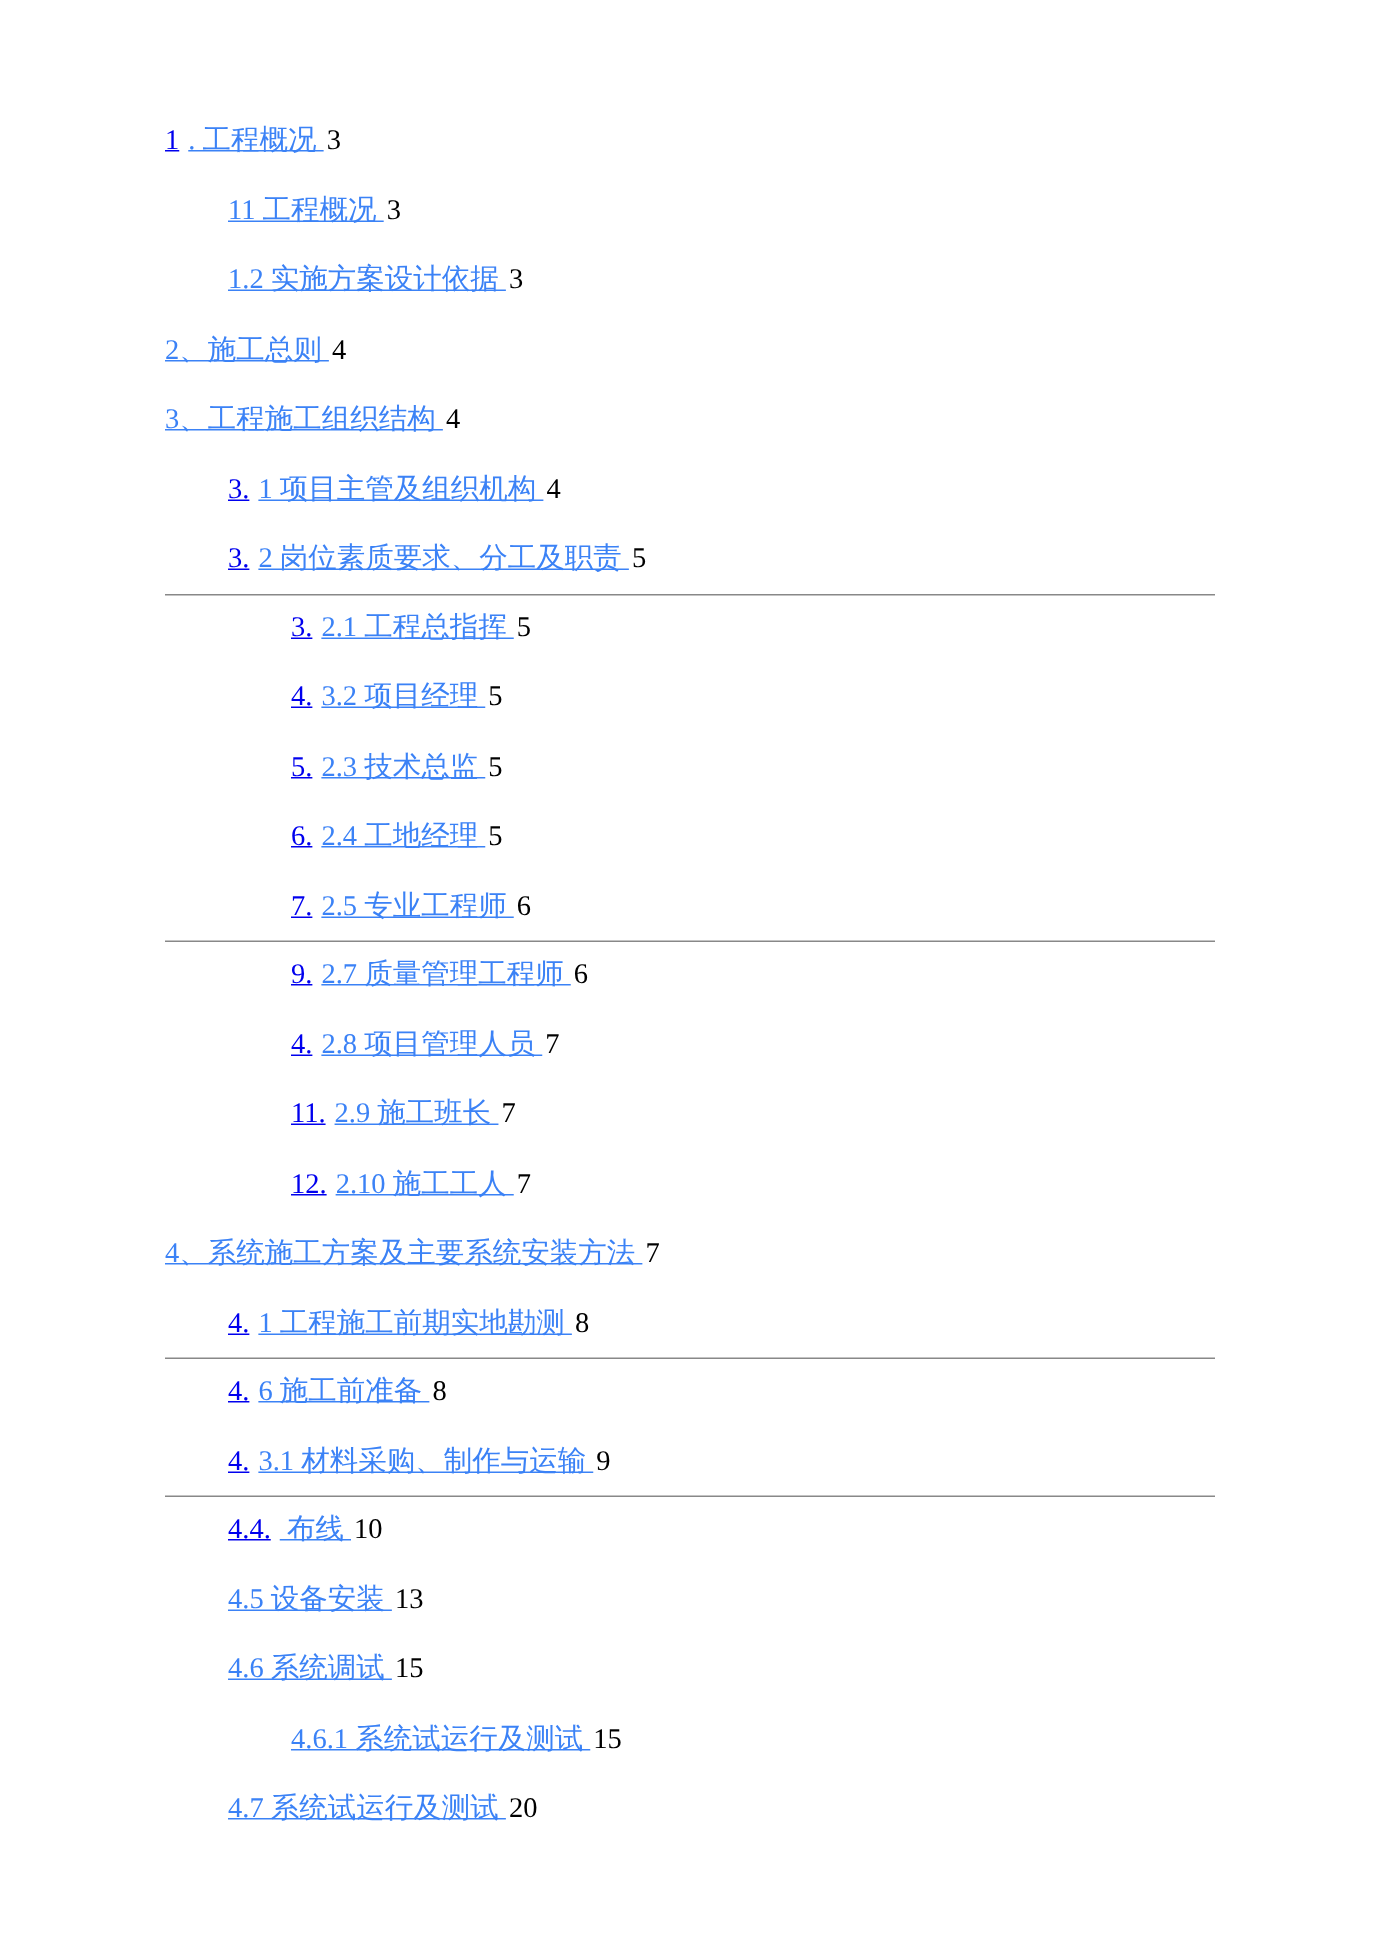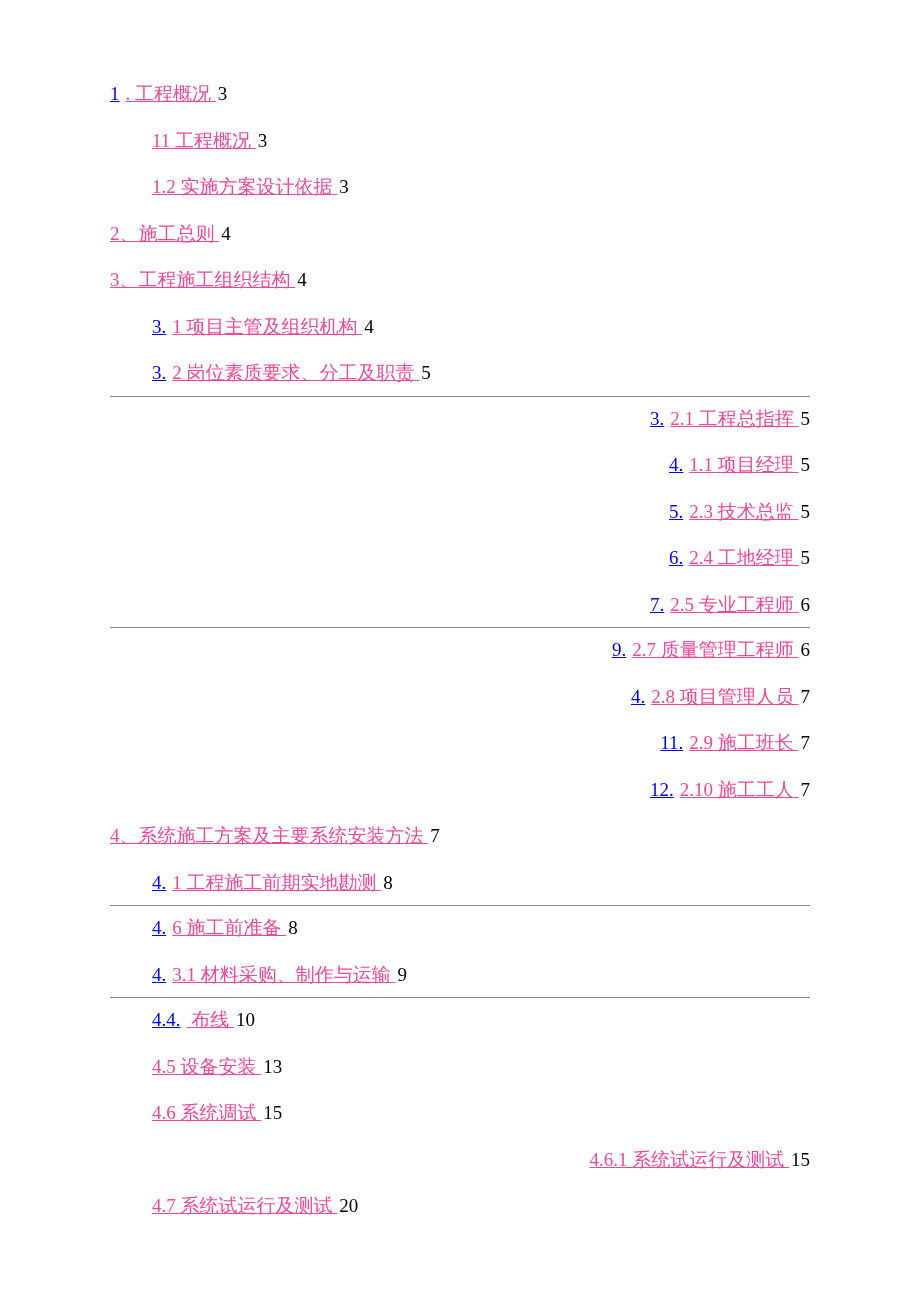--- a/index.html
+++ b/index.html
@@ -9,31 +9,31 @@
       background: #fff;
       font-size: 19px;
       line-height: 1.5;
       color: #000;
     }
     .toc-entry {
       margin-bottom: 18px;
       white-space: nowrap;
     }
     .link {
-      color: #ec4899;
+      color: #3b82f6;
       text-decoration: underline;
     }
     .page-num {
       color: #000;
       text-decoration: none;
       margin-left: 2px;
     }
     .level-0 { padding-left: 0px; }
     .level-1 { padding-left: 42px; }
-    .level-2 { padding-left: 84px; text-align: right; }
+    .level-2 { padding-left: 84px; }
     .hr-container {
       margin: 0;
       padding: 0;
     }
     .hr {
       border: none;
       border-top: 1px solid #888;
       margin: -10px 0 8px 0;
     }
     .prefix {
@@ -50,21 +50,21 @@
     <div class="toc-entry level-1"><span class="link">11 工程概况 </span><span class="page-num">3</span></div>
     <div class="toc-entry level-1"><span class="link">1.2 实施方案设计依据 </span><span class="page-num">3</span></div>
     <div class="toc-entry level-0"><span class="link">2、施工总则 </span><span class="page-num">4</span></div>
     <div class="toc-entry level-0"><span class="link">3、工程施工组织结构 </span><span class="page-num">4</span></div>
     <div class="toc-entry level-1"><span class="prefix">3.</span><span class="link">1 项目主管及组织机构 </span><span class="page-num">4</span></div>
     <div class="toc-entry level-1"><span class="prefix">3.</span><span class="link">2 岗位素质要求、分工及职责 </span><span class="page-num">5</span></div>
     <div class="hr-container">
       <hr class="hr">
     </div>
     <div class="toc-entry level-2"><span class="prefix">3.</span><span class="link">2.1 工程总指挥 </span><span class="page-num">5</span></div>
-    <div class="toc-entry level-2"><span class="prefix">4.</span><span class="link">1.1 项目经理 </span><span class="page-num">5</span></div>
+    <div class="toc-entry level-2"><span class="prefix">4.</span><span class="link">3.2 项目经理 </span><span class="page-num">5</span></div>
     <div class="toc-entry level-2"><span class="prefix">5.</span><span class="link">2.3 技术总监 </span><span class="page-num">5</span></div>
     <div class="toc-entry level-2"><span class="prefix">6.</span><span class="link">2.4 工地经理 </span><span class="page-num">5</span></div>
     <div class="toc-entry level-2"><span class="prefix">7.</span><span class="link">2.5 专业工程师 </span><span class="page-num">6</span></div>
     <div class="hr-container">
       <hr class="hr">
     </div>
     <div class="toc-entry level-2"><span class="prefix">9.</span><span class="link">2.7 质量管理工程师 </span><span class="page-num">6</span></div>
     <div class="toc-entry level-2"><span class="prefix">4.</span><span class="link">2.8 项目管理人员 </span><span class="page-num">7</span></div>
     <div class="toc-entry level-2"><span class="prefix">11.</span><span class="link">2.9 施工班长 </span><span class="page-num">7</span></div>
     <div class="toc-entry level-2"><span class="prefix">12.</span><span class="link">2.10 施工工人 </span><span class="page-num">7</span></div>

